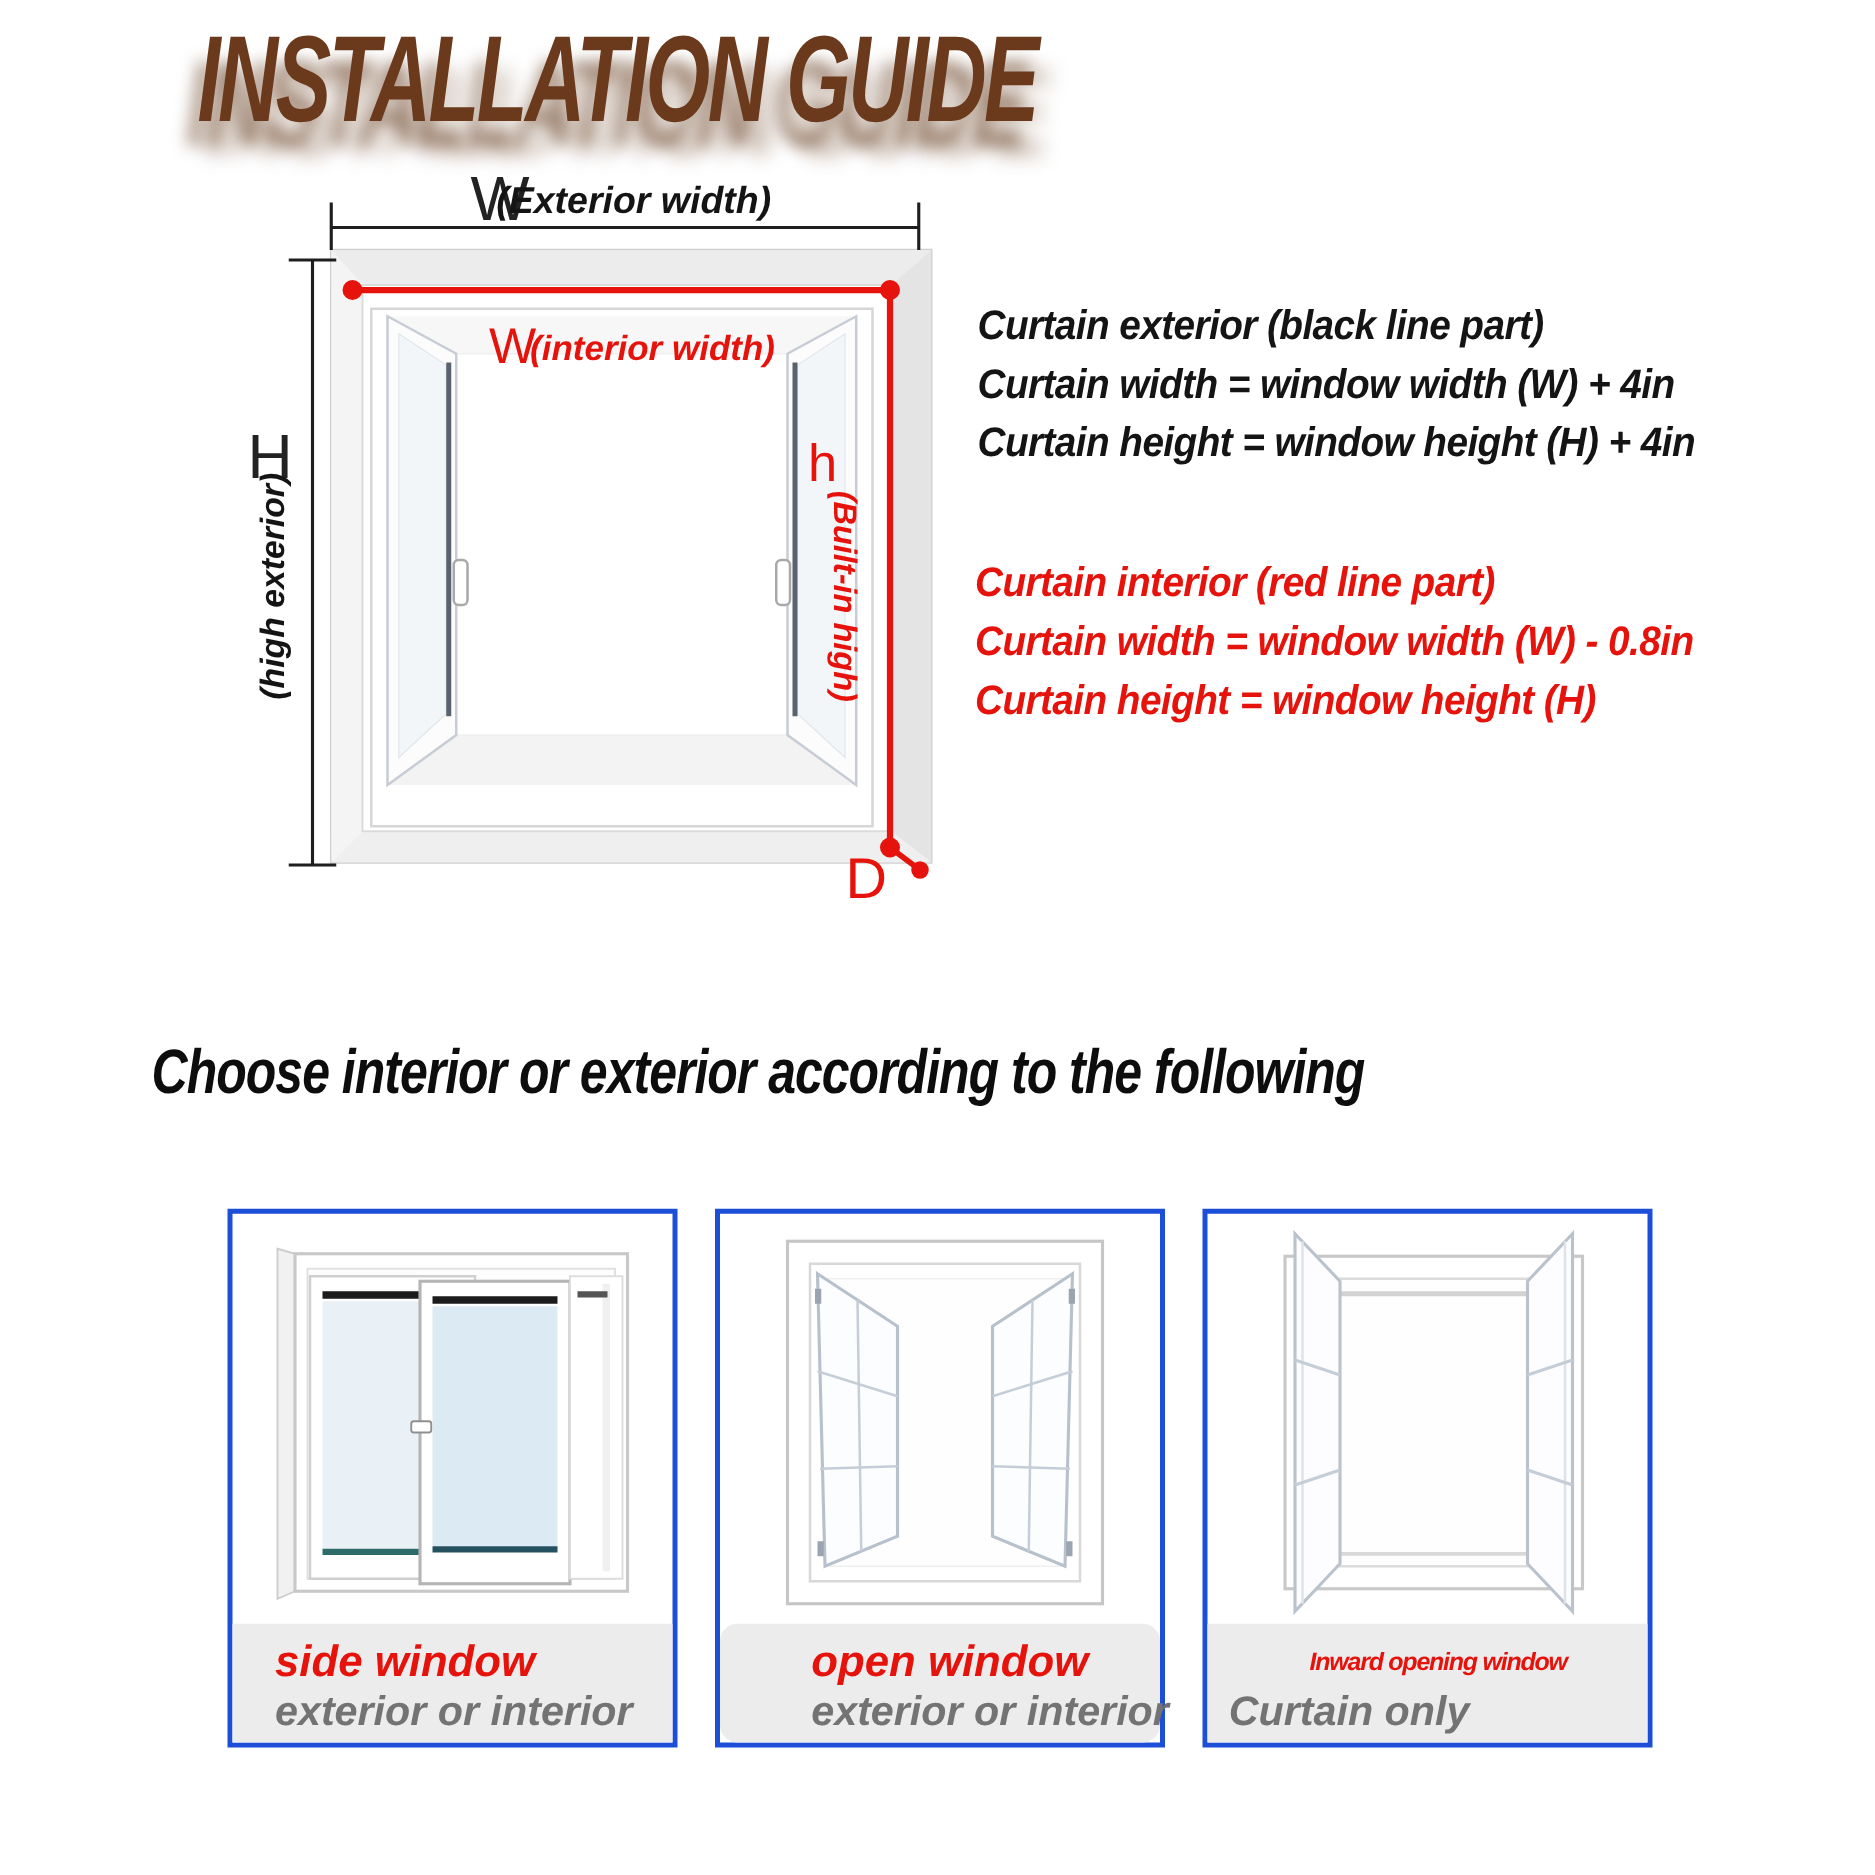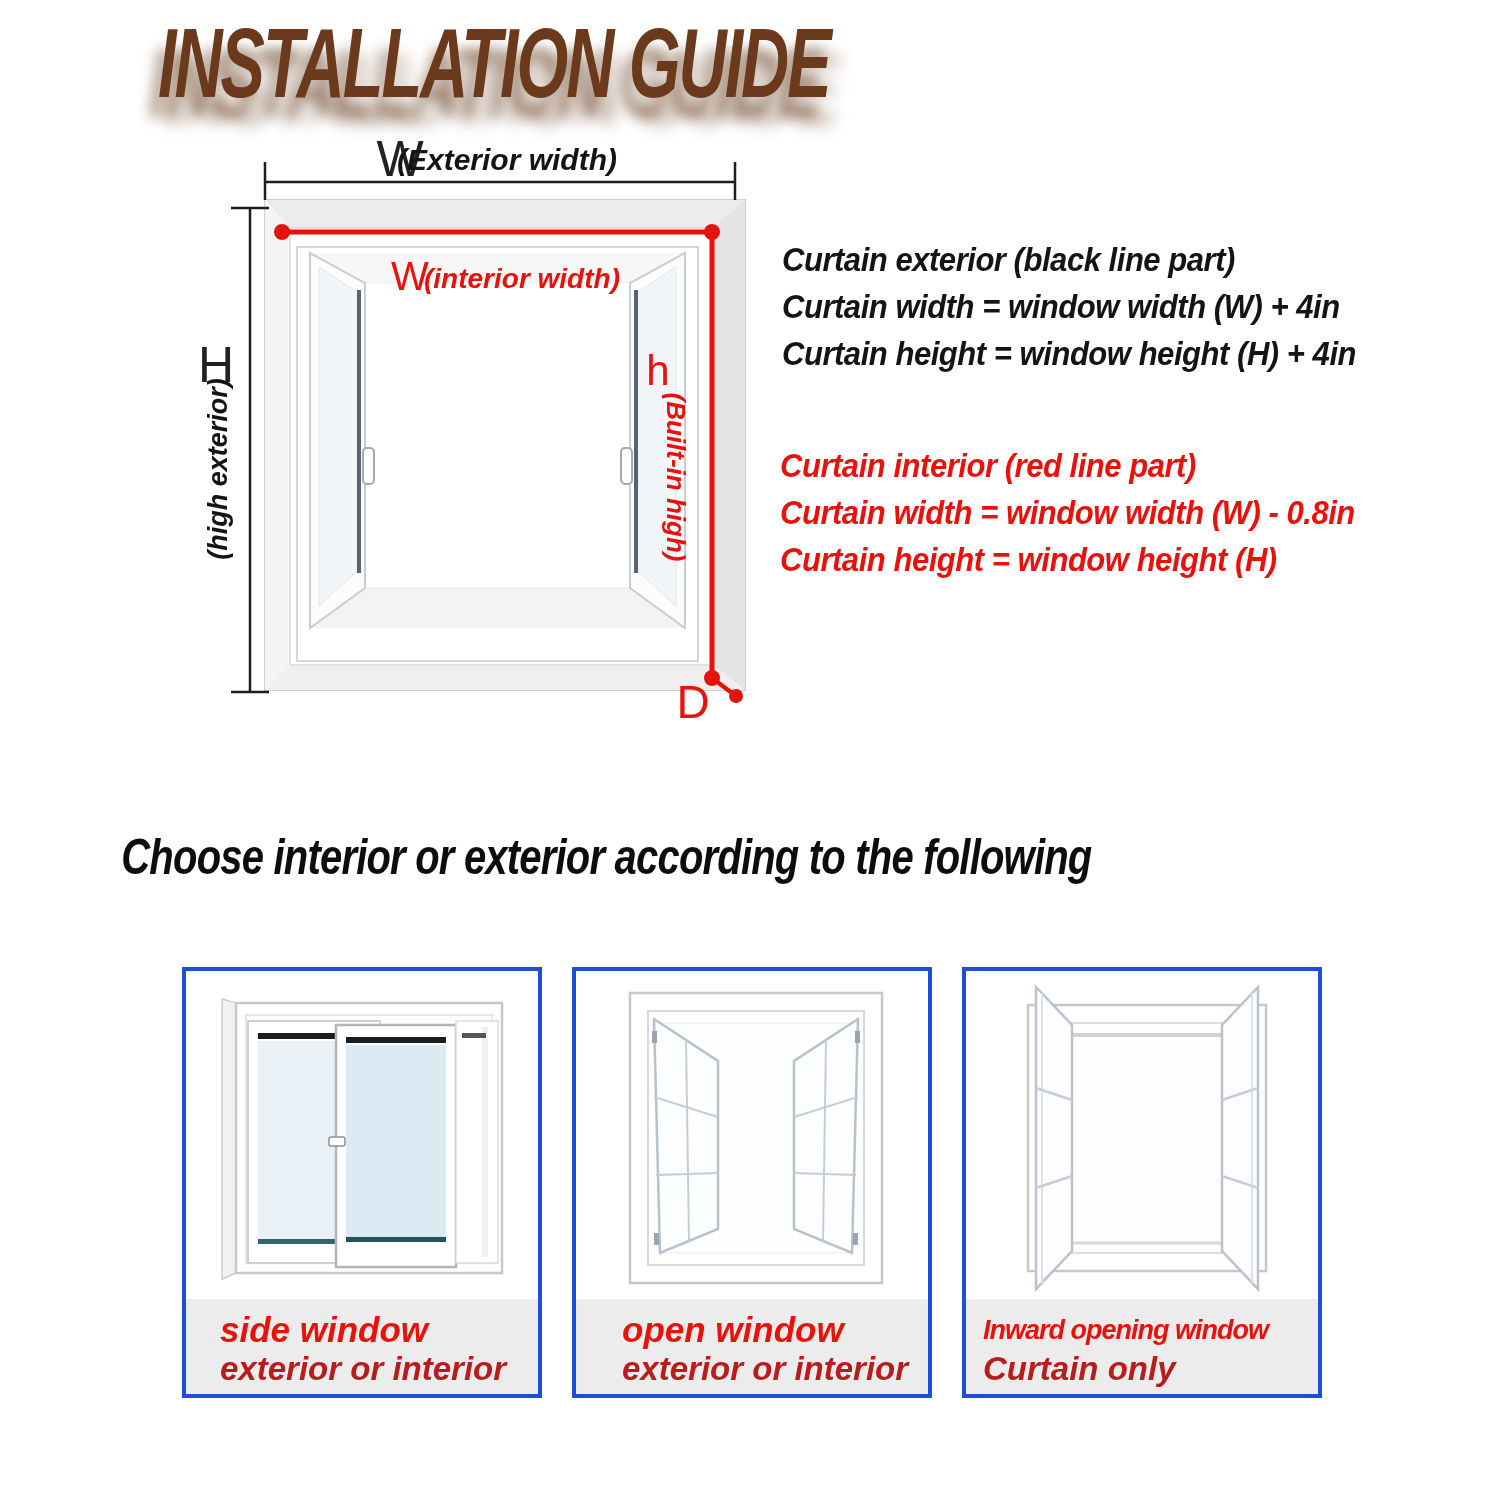--- a/index.html
+++ b/index.html
@@ -31,25 +31,25 @@
   .section-heading{font-style:italic;font-weight:700;font-size:50px;color:#0d0d0d;letter-spacing:-1px;
                    white-space:nowrap;transform:scaleX(.8);transform-origin:center top;}
 
   
   .cards{position:absolute;left:182px;top:967px;display:flex;gap:30px;}
   .card{position:relative;width:360px;height:431px;background:#fff;border:4px solid #1d4ed8;
         box-sizing:border-box;}
   .card svg{display:block;}
   .card-strip{position:absolute;left:0;bottom:0;width:100%;height:95px;background:#ececec;
               box-sizing:border-box;padding:12px 0 0 34px;}
-  .card:nth-child(2) .card-strip{padding-left:46px;}
+  .card:nth-child(2) .card-strip{padding-left:73px;border-radius:14px;}
   .card:nth-child(3) .card-strip{padding-left:17px;}
   .card-type{font-style:italic;font-weight:700;font-size:35px;line-height:38px;color:#e6130c;white-space:nowrap;}
-  .card-note{font-style:italic;font-weight:700;font-size:33px;line-height:40px;color:#b91c1c;white-space:nowrap;}
-  .card:nth-child(3) .card-type{font-size:27px;letter-spacing:-1px;}
+  .card-note{font-style:italic;font-weight:700;font-size:33px;line-height:40px;color:#737373;white-space:nowrap;}
+  .card:nth-child(3) .card-type{font-size:20px;letter-spacing:-1px;text-align:center;}
 </style>
 </head>
 <body>
 
 <div class="page">
 
   <div class="title-wrap">
     <div class="title">INSTALLATION GUIDE</div>
   </div>
 

